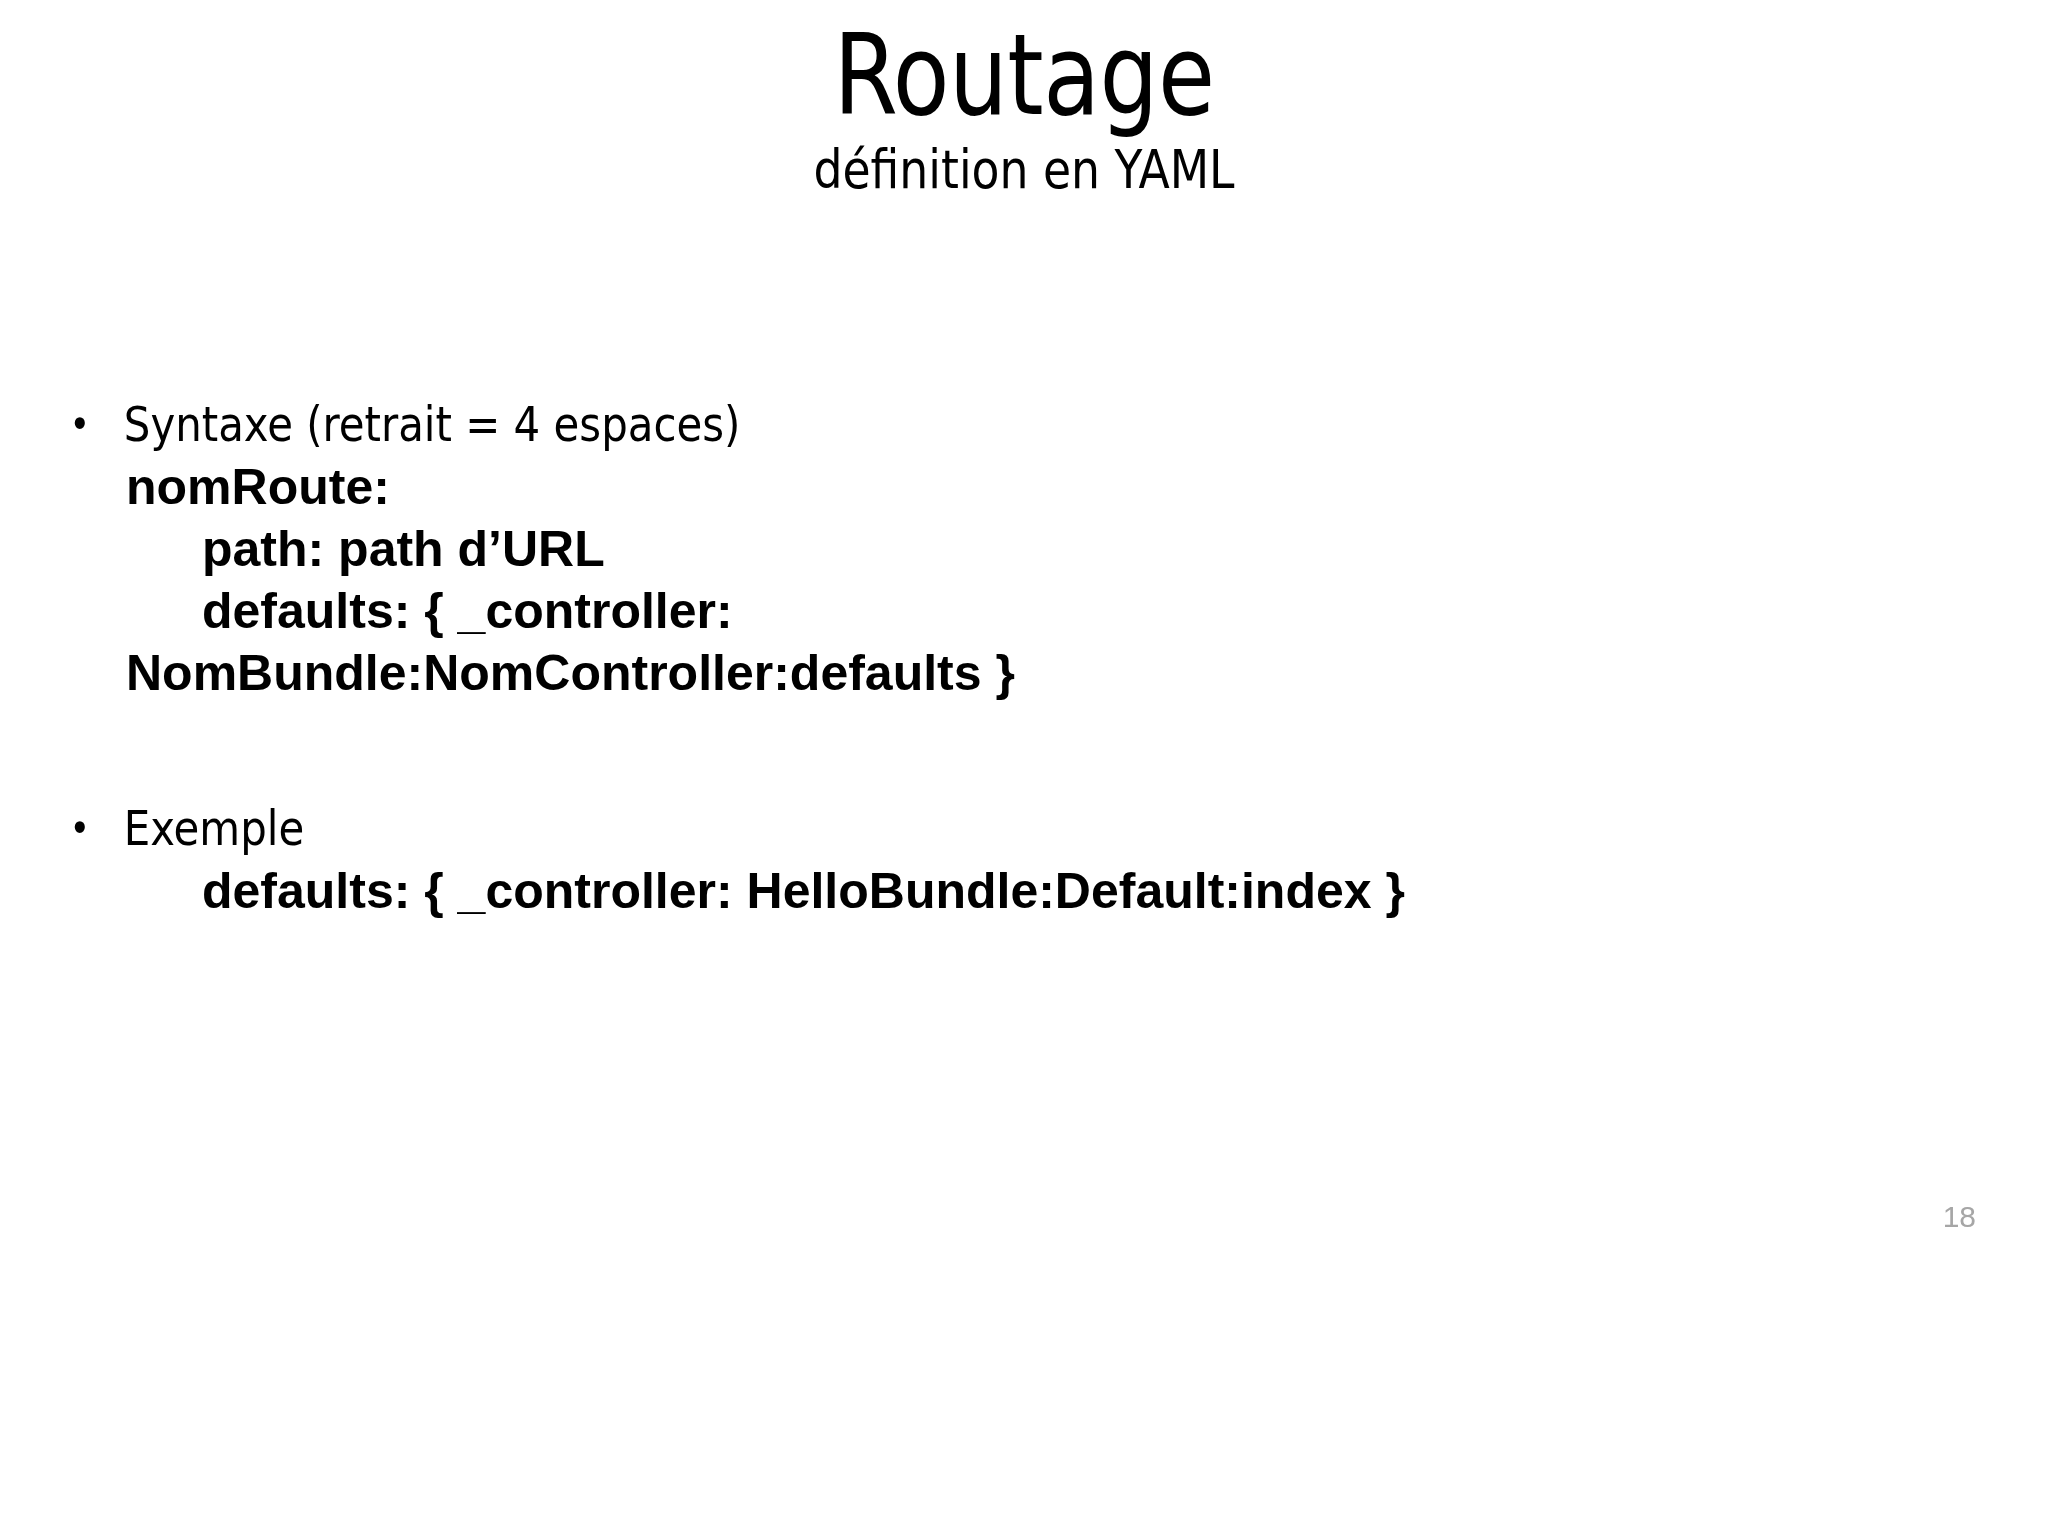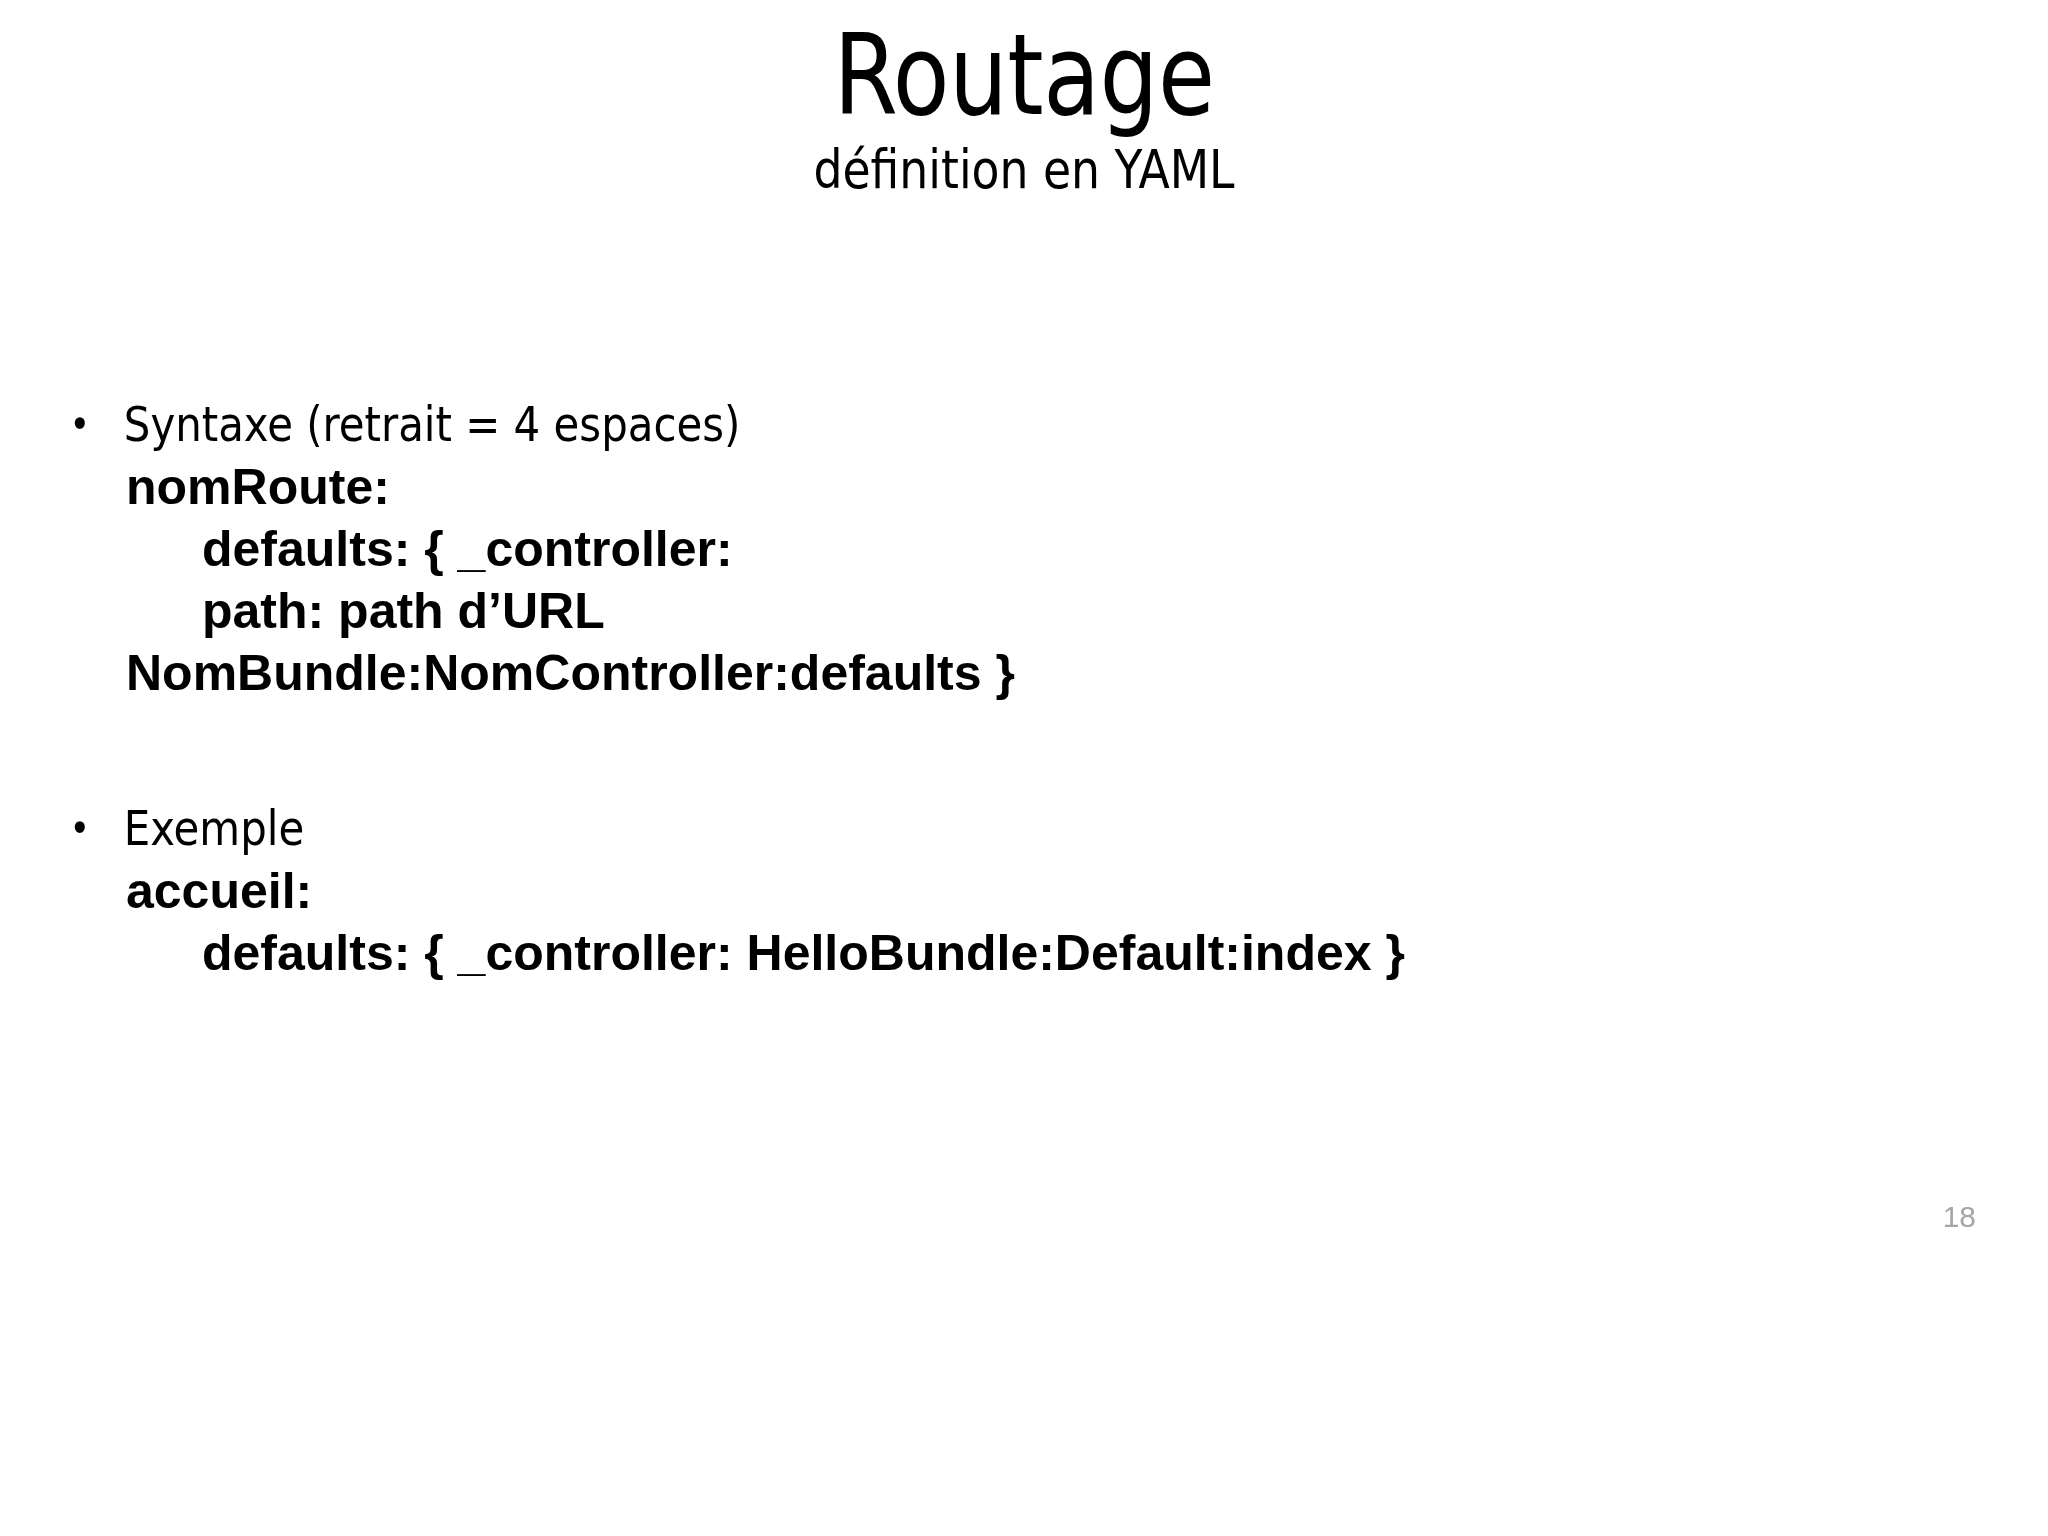--- a/index.html
+++ b/index.html
@@ -136,30 +136,29 @@
   </div>
 
   <div class="body-area">
 
 
     <div class="spacer-lg"></div>
 
     <div class="bullet-group">
       <div class="bullet-line has-marker">Syntaxe (retrait = 4 espaces)</div>
       <div class="code-line">nomRoute:</div>
+      <div class="code-line indent-1">path: path d’URL</div>
       <div class="code-line indent-1">defaults: { _controller:</div>
-      <div class="code-line indent-1">path: path d’URL</div>
       <div class="code-line">NomBundle:NomController:defaults }</div>
     </div>
 
     <div class="spacer-lg"></div>
 
     <div class="bullet-group">
       <div class="bullet-line has-marker">Exemple</div>
-      <div class="code-line">accueil:</div>
       <div class="code-line indent-1">defaults: { _controller: HelloBundle:Default:index }</div>
     </div>
 
   </div>
 
   <div class="page-number">18</div>
 
 </div>
 
 </body></html>

